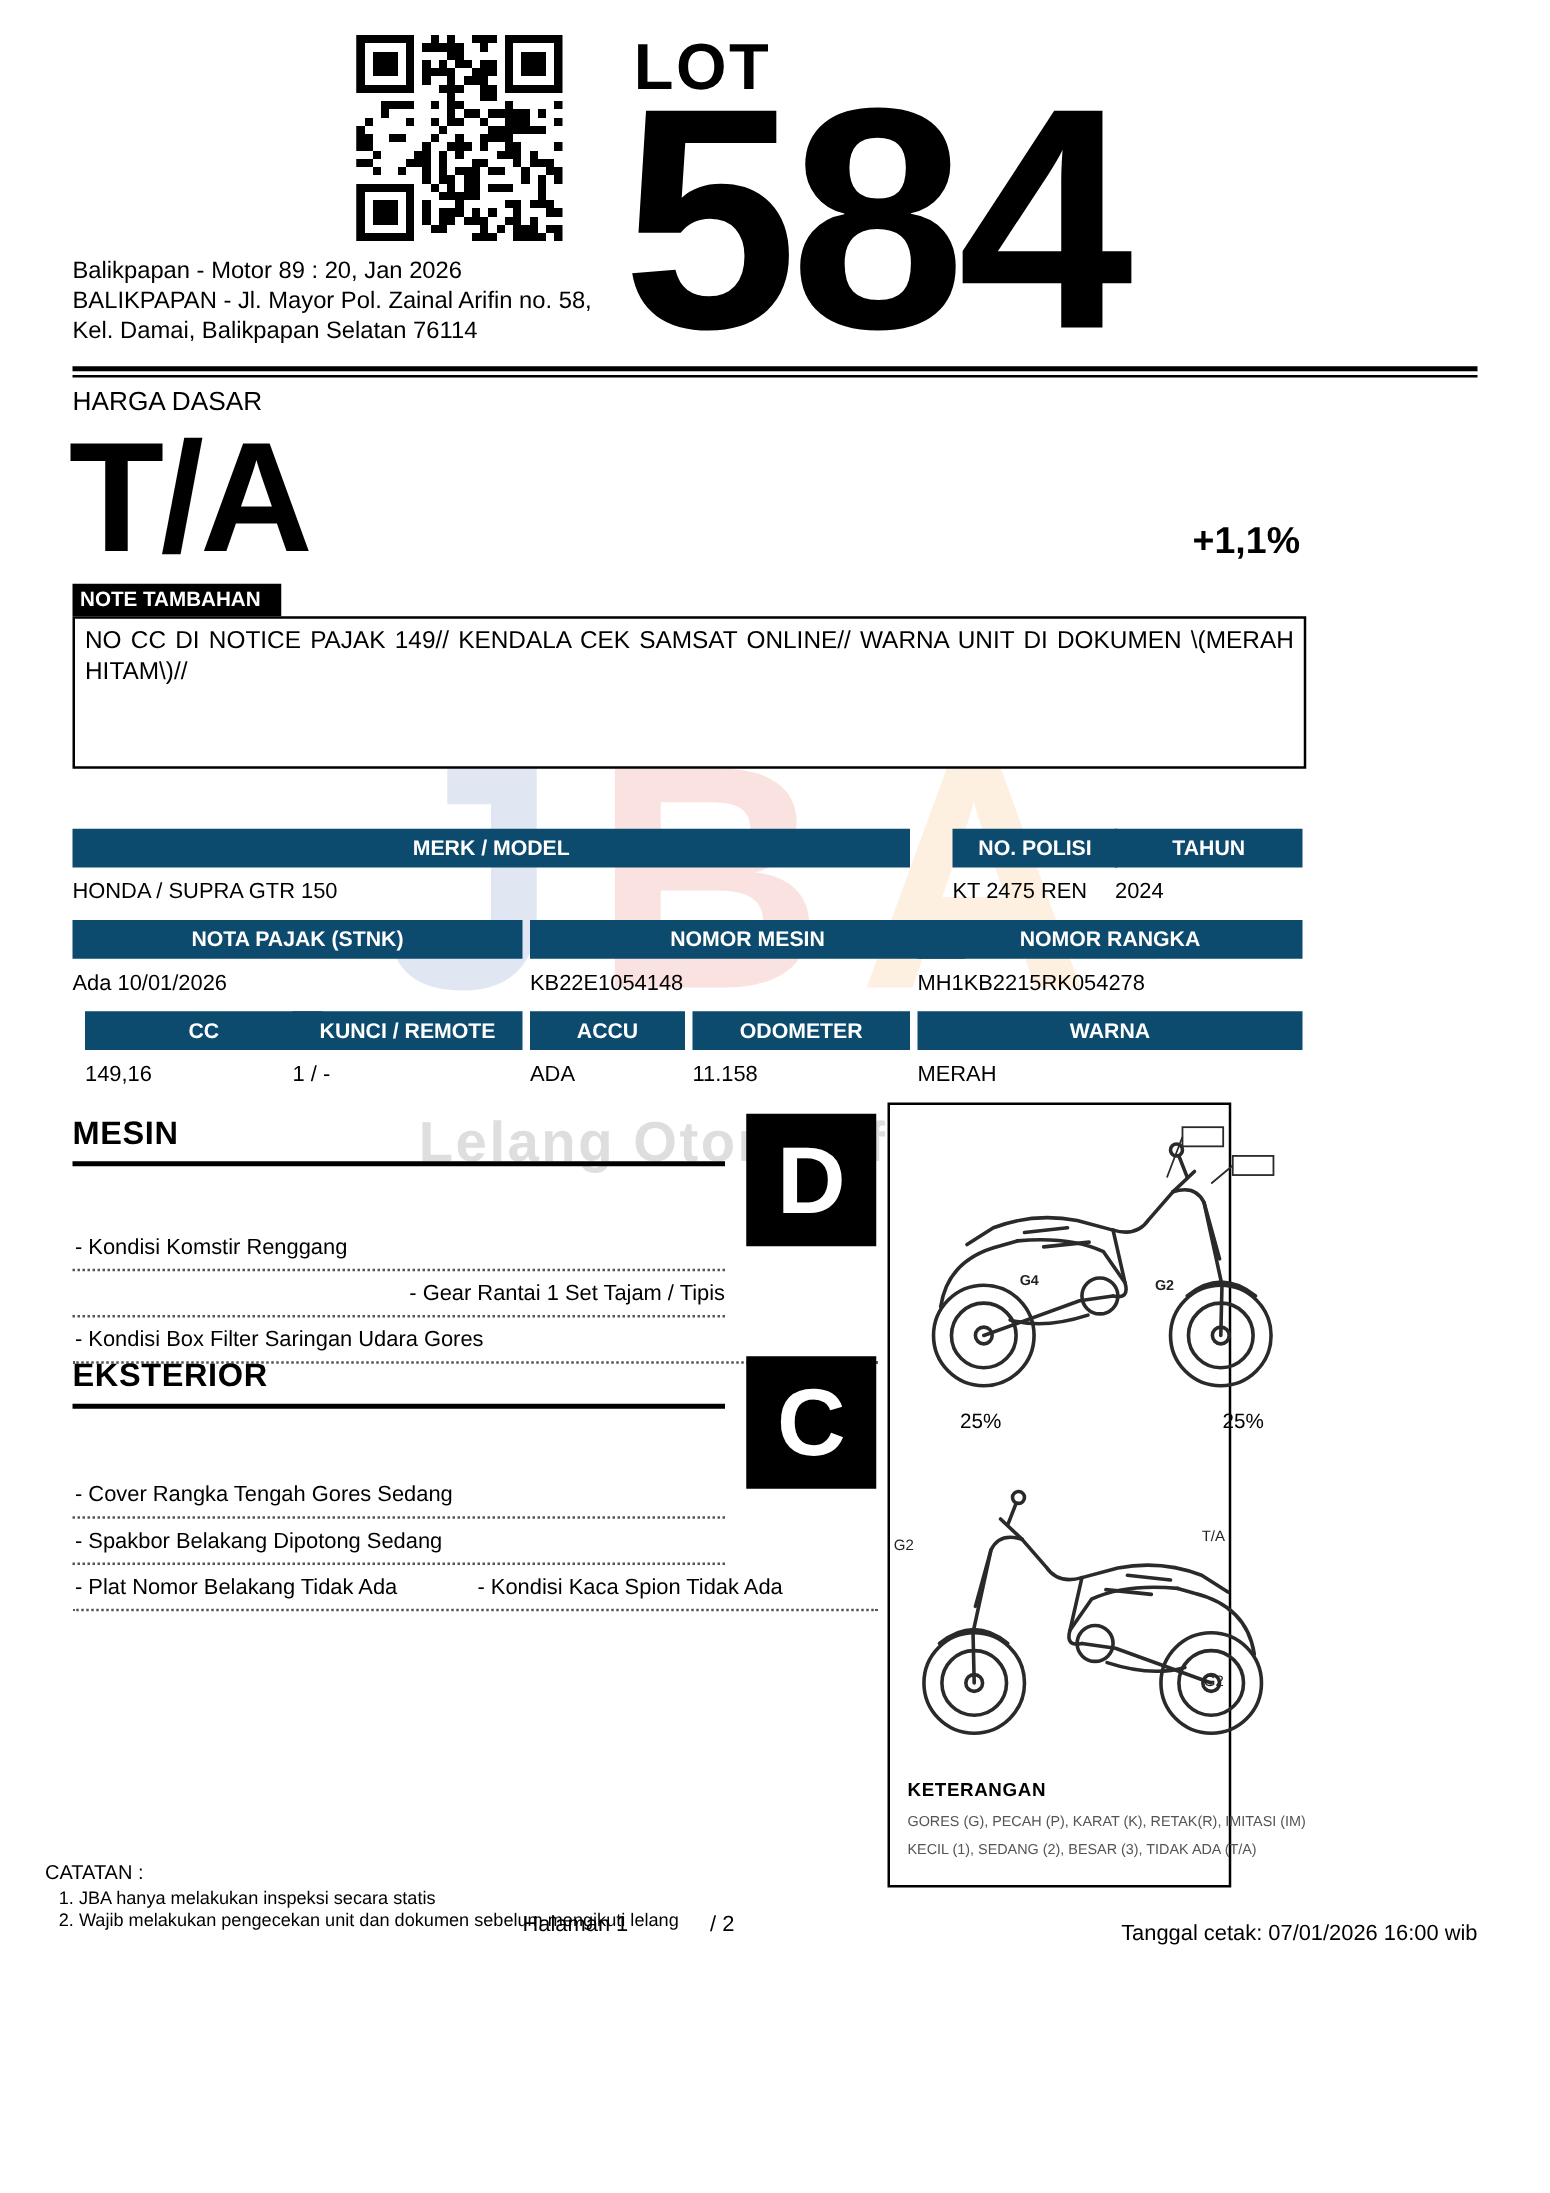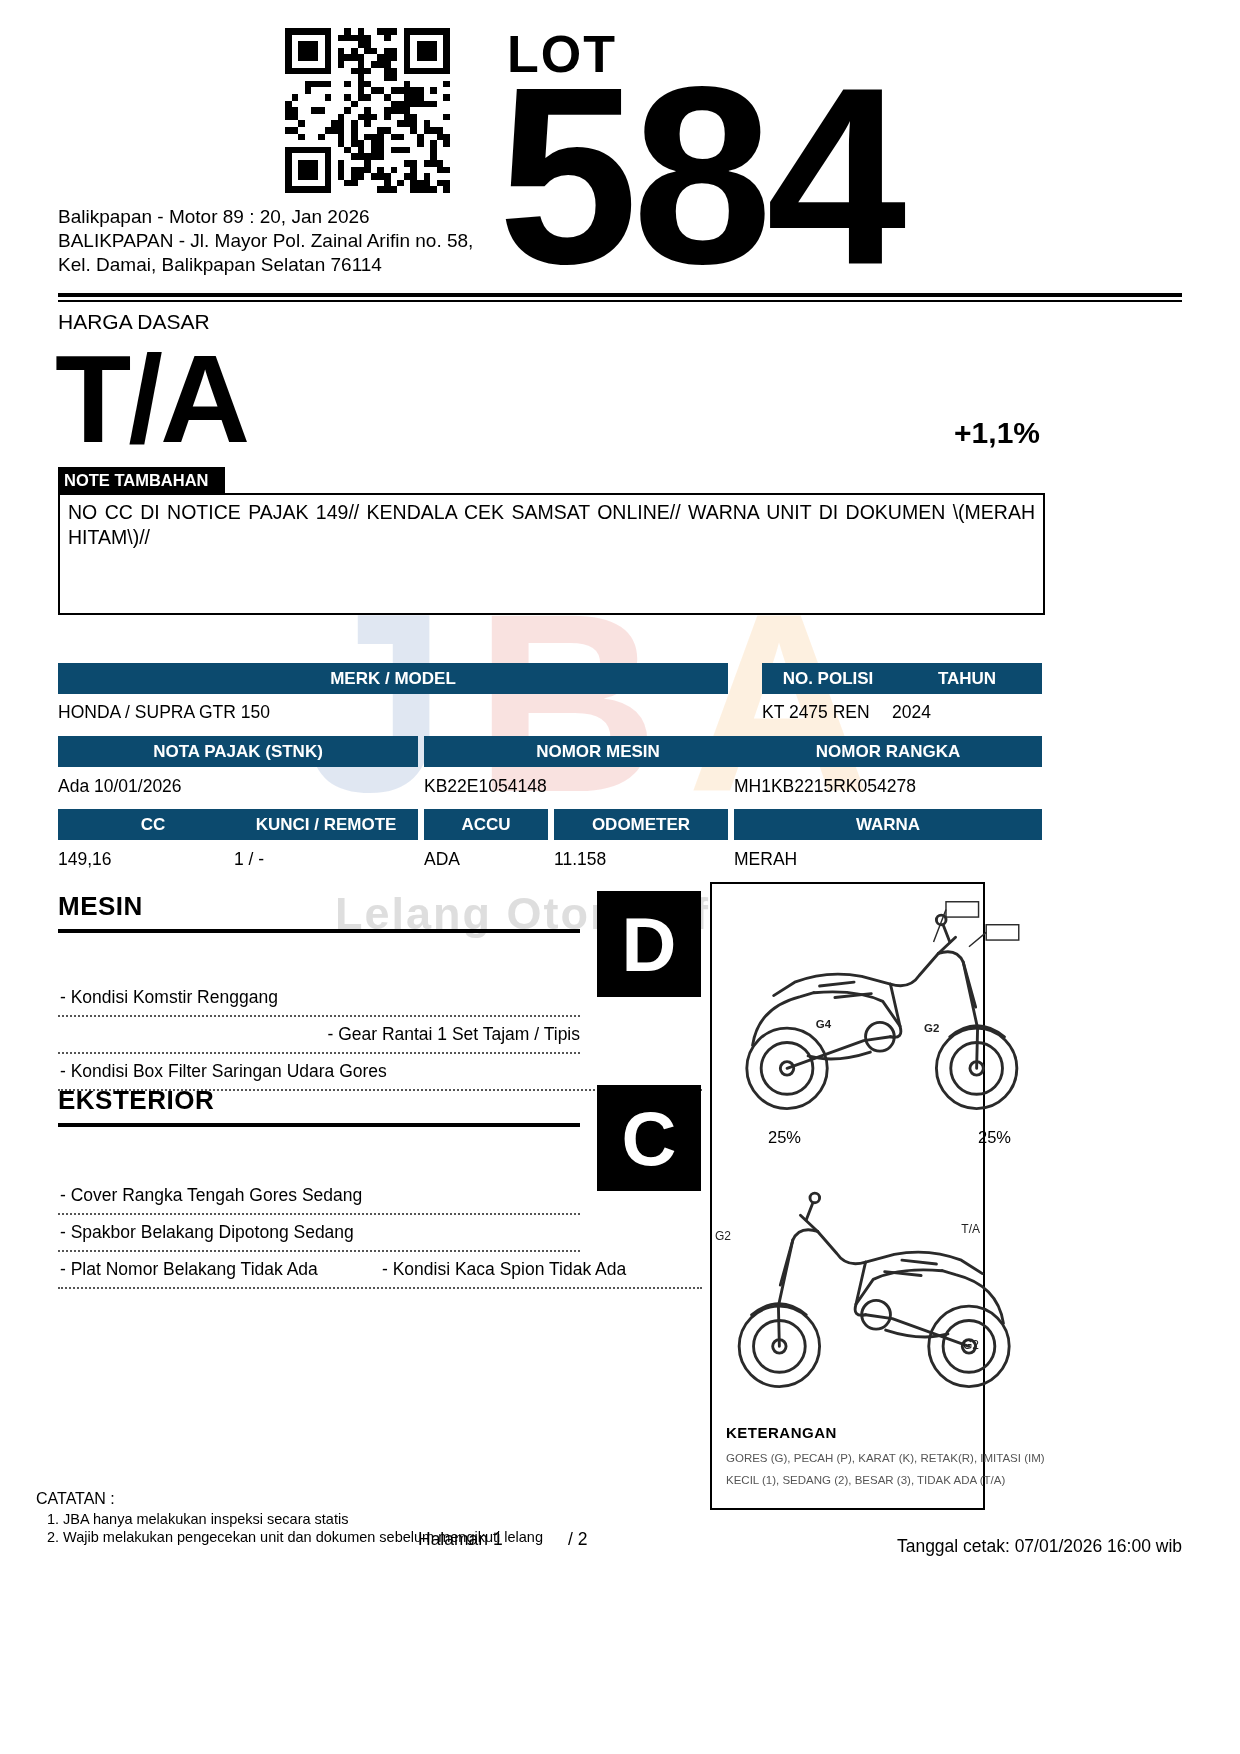--- a/index.html
+++ b/index.html
@@ -29,21 +29,21 @@
 
   
   .note-label{position:absolute;left:58px;top:467px;height:26px;line-height:26px;background:#000;color:#fff;font-size:16.5px;font-weight:700;padding:0 16px 0 6px;z-index:2;}
   .note-box{position:absolute;left:58px;top:493px;width:987px;height:122px;border:2.5px solid #000;padding:5px 8px;font-size:19.5px;line-height:25px;text-align:justify;}
 
   
   .th{position:absolute;height:31px;line-height:31px;background:#0c4a6e;color:#fff;font-weight:700;font-size:17px;text-align:center;}
   .td{position:absolute;height:30px;line-height:30px;font-size:17.5px;text-align:left;}
   .a1{left:58px;width:670px;} .a2{left:762px;width:132px;} .a3{left:892px;width:150px;}
   .b1{left:58px;width:360px;} .b2{left:424px;width:348px;} .b3{left:734px;width:308px;}
-  .c1{left:58px;width:190px;} .c2{left:234px;width:184px;} .c3{left:424px;width:124px;} .c4{left:554px;width:174px;} .c5{left:734px;width:308px;}
+  .c1{left:68px;width:190px;} .c2{left:234px;width:184px;} .c3{left:424px;width:124px;} .c4{left:554px;width:174px;} .c5{left:734px;width:308px;}
   .r1h{top:663px;} .r1v{top:697px;}
   .r2h{top:736px;} .r2v{top:771px;}
   .r3h{top:809px;} .r3v{top:844px;}
 
   
   .sec-title{position:absolute;left:58px;font-size:26px;font-weight:700;letter-spacing:.5px;}
   .sec-rule{position:absolute;left:58px;width:522px;height:4px;background:#000;}
   .grade-box{position:absolute;left:597px;width:104px;height:106px;background:#000;color:#fff;display:flex;align-items:center;justify-content:center;font-size:76px;font-weight:700;}
   .cond-item{position:absolute;left:58px;width:522px;font-size:17.5px;line-height:21px;padding:4px 0 7px 2px;border-bottom:2px dotted #555;margin-top:45px;}
   .cond-wide{width:644px;}

